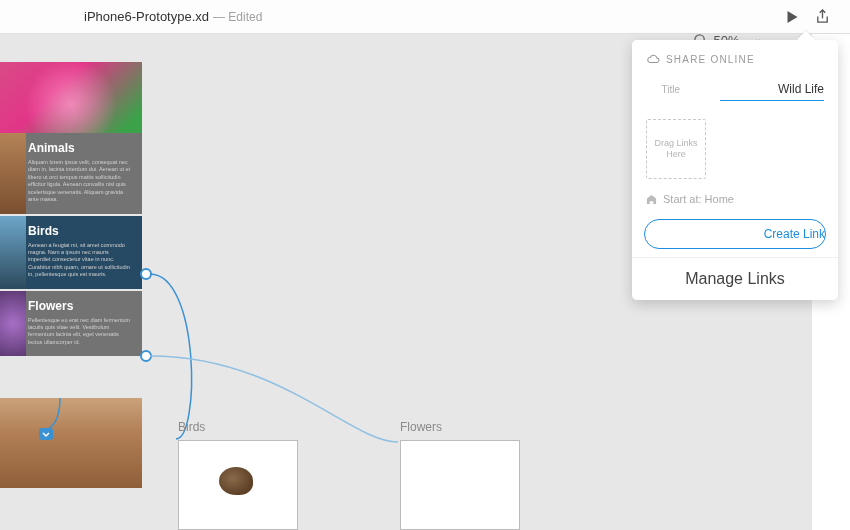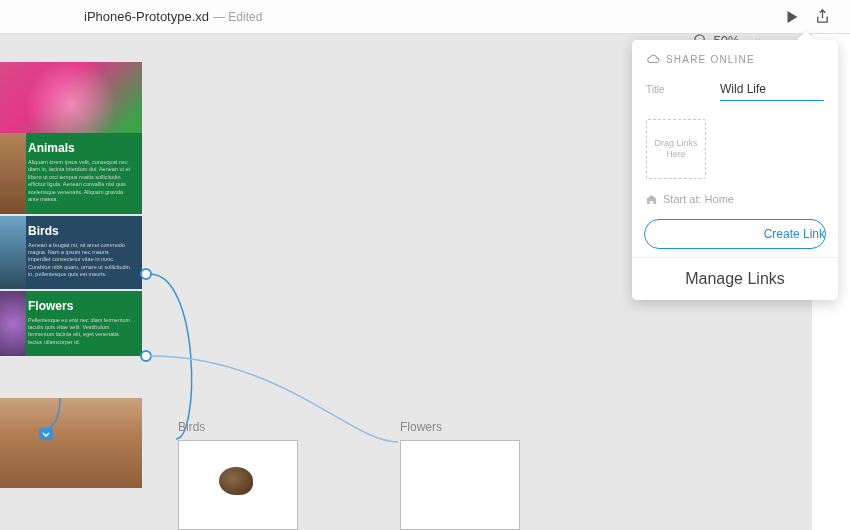--- a/index.html
+++ b/index.html
@@ -37,21 +37,21 @@
   position: absolute; left: 0; top: 28px; width: 142px;
   display: flex; flex-direction: column;
 }
 .device .hero {
   height: 71px; background: linear-gradient(135deg, #d94b87 0%, #e23588 40%, #3ba24a 90%);
   position: relative;
 }
 .device .hero::after{ content:""; position:absolute; inset:0; background: radial-gradient(circle at 50% 60%, rgba(255,150,200,.8) 0%, transparent 55%);}
 .device .section {
   padding: 8px 10px 10px 28px;
-  background: #15803d; color: #fff; position: relative;
+  background: #737373; color: #fff; position: relative;
 }
 .device .section.birds { background: #264a63; }
 .device .section .thumb {
   position: absolute; left: 0; top: 0; width: 26px; height: 100%;
 }
 .thumb-animals { background: linear-gradient(180deg,#b48256,#7a4f30); }
 .thumb-birds   { background: linear-gradient(180deg,#6da6c9,#2c4a5d); }
 .thumb-flowers { background: radial-gradient(circle,#a86fc6,#5d3a74); }
 .device .section h5 { font-size: 12px; font-weight: 600; margin-bottom: 4px; }
 .device .section p { font-size: 5.5px; line-height: 1.35; color: #d0d0d0; }
@@ -97,21 +97,21 @@
 .share-panel::before {
   content: ""; position: absolute; top: -7px; right: 26px;
   width: 12px; height: 12px; background: #fff; transform: rotate(45deg);
   box-shadow: -1px -1px 1px rgba(0,0,0,.06);
 }
 .share-head {
   display: flex; align-items: center; padding: 12px 14px 8px;
   color: #9a9a9a; font-size: 10px; letter-spacing: .12em;
 }
 .share-head svg { margin-right: 6px; }
-.share-row { padding: 8px 14px; }
+.share-row { padding: 8px 14px; text-align: right; }
 .title-row { display: flex; align-items: baseline; }
 .title-row .lbl { font-size: 10px; color: #b0b0b0; width: 34px; }
 .title-row .under {
   flex: 1; border-bottom: 1px solid #1592e6; padding-bottom: 4px;
   font-size: 12px; color: #333; margin-left: 40px;
 }
 .drop-row { display: flex; gap: 10px; padding: 10px 14px 6px; }
 .dropzone {
   width: 60px; height: 60px; border: 1px dashed #c9c9c9; border-radius: 2px;
   display: flex; align-items: center; justify-content: center; text-align: center;

